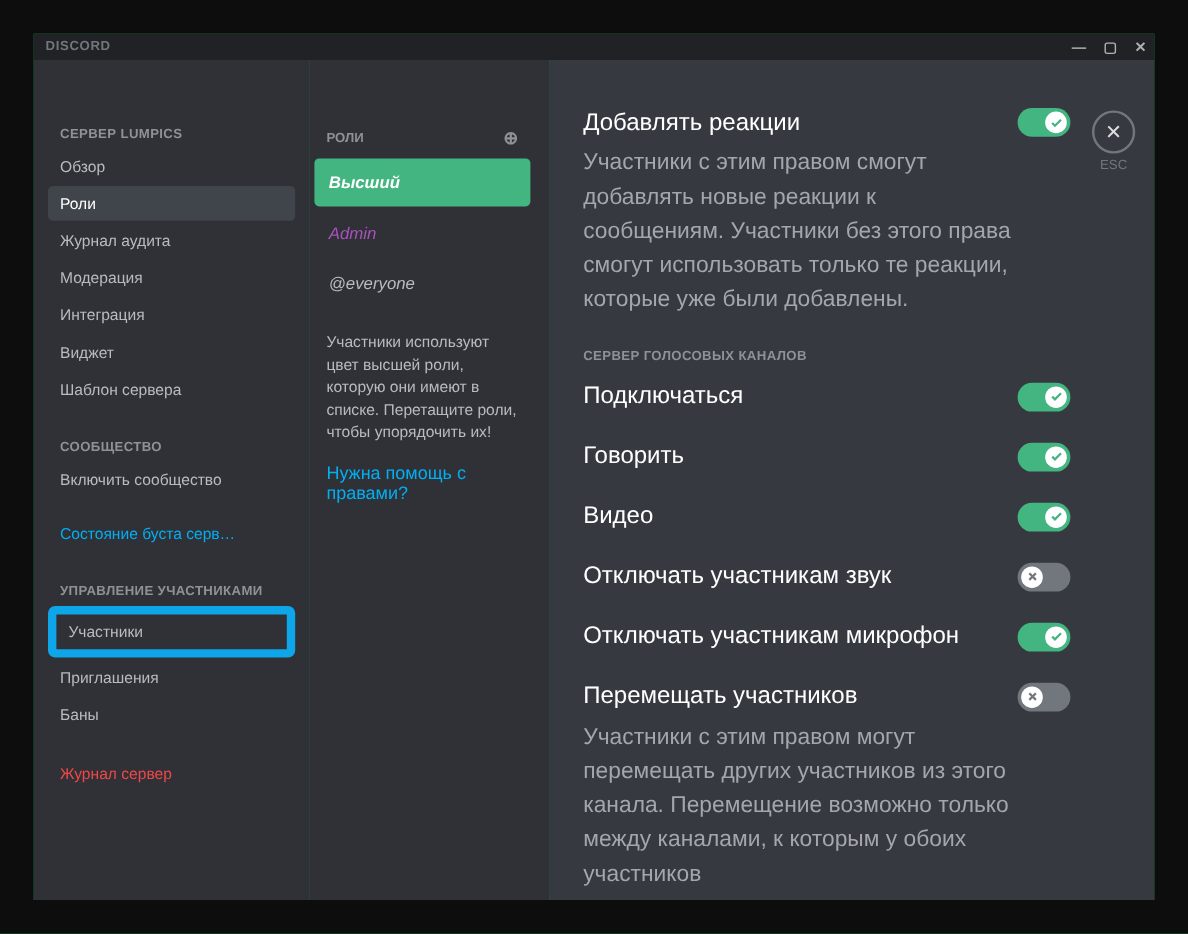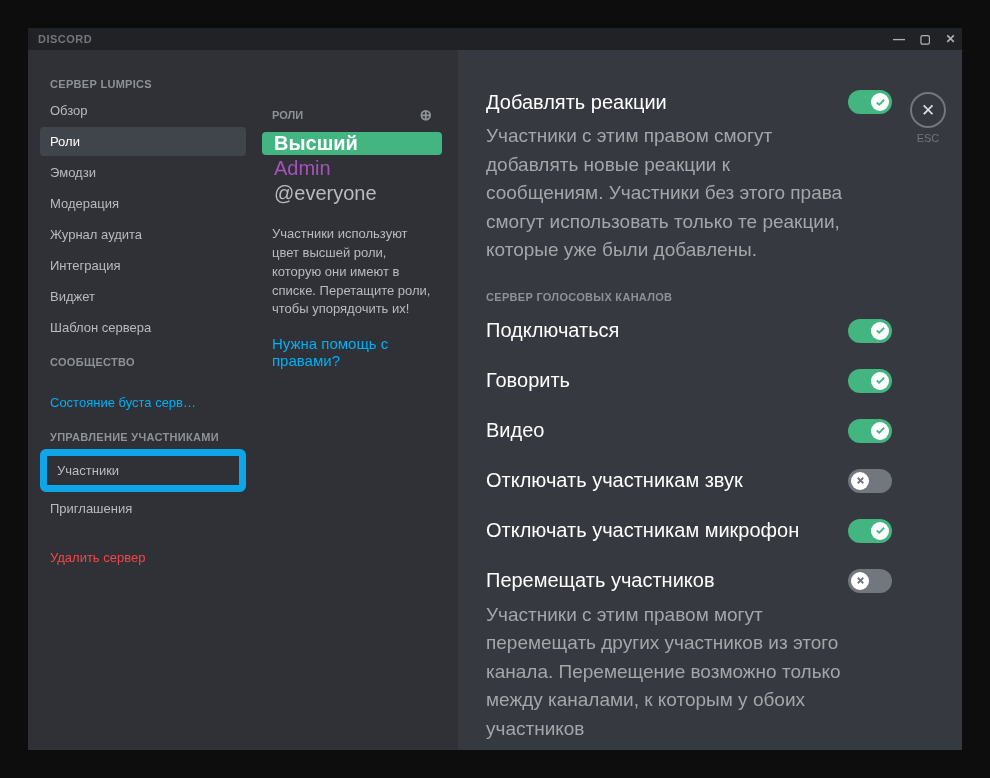--- a/index.html
+++ b/index.html
@@ -38,31 +38,31 @@
   .titlebar-controls { display: flex; gap: 14px; color:#b0b0b0; font-size:12px;}
   .titlebar-controls span { cursor:default; }
   .body {
     flex: 1;
     display: flex;
     min-height: 0;
   }
   .sidebar {
     width: 230px;
     background: #2f3136;
-    padding: 28px 12px 20px 12px;
+    padding: 56px 12px 20px 12px;
     overflow-y: auto;
   }
   .side-header {
     font-size: 11px;
     font-weight: 700;
     color: #8e9297;
     letter-spacing: 0.3px;
     padding: 0 10px;
     margin-bottom: 6px;
-    margin-top: 14px;
+    margin-top: 28px;
   }
   .side-header:first-child { margin-top: 0; }
   .side-item {
     padding: 7px 10px;
     border-radius: 4px;
     color: #b9bbbe;
     font-size: 13px;
     margin-bottom: 2px;
     cursor: pointer;
     position: relative;
@@ -88,25 +88,26 @@
     display:flex;
     justify-content: space-between;
     align-items:center;
     font-size:11px;
     font-weight:700;
     color:#8e9297;
     padding: 0 10px 8px 10px;
   }
   .plus-icon { color:#8e9297; font-size:15px; cursor:pointer; }
   .role-item {
-    padding: 0 12px;
+    padding: 12px 12px;
     border-radius:4px;
     margin-bottom:2px;
-    font-size:20px;
+    font-size:14px;
     cursor:pointer;
+    font-style:italic;
   }
   .role-item.selected { background:#43b581; color:#fff; font-weight:600;}
   .role-admin { color:#a652bb; }
   .role-everyone { color:#b9bbbe; }
   .roles-hint {
     color:#b9bbbe;
     font-size:13px;
     line-height:1.45;
     padding: 18px 10px 10px 10px;
   }
@@ -199,38 +200,39 @@
     </div>
   </div>
 
   <div class="body">
 
     <div class="sidebar">
       <div class="side-header">СЕРВЕР LUMPICS</div>
 
       <div class="side-item"><span>Обзор</span></div>
       <div class="side-item active"><span>Роли</span></div>
-      <div class="side-item"><span>Эмодзи</span></div>
+      <div class="side-item"><span>Журнал аудита</span></div>
       <div class="side-item"><span>Модерация</span></div>
-      <div class="side-item"><span>Журнал аудита</span></div>
       <div class="side-item"><span>Интеграция</span></div>
       <div class="side-item"><span>Виджет</span></div>
       <div class="side-item"><span>Шаблон сервера</span></div>
 
       <div class="side-header">СООБЩЕСТВО</div>
+      <div class="side-item"><span>Включить сообщество</span></div>
 
       <div style="height:14px"></div>
       <div class="side-item link"><span>Состояние буста серв…</span></div>
 
       <div class="side-header">УПРАВЛЕНИЕ УЧАСТНИКАМИ</div>
       <div class="side-item highlighted"><span>Участники</span></div>
       <div class="side-item"><span>Приглашения</span></div>
+      <div class="side-item"><span>Баны</span></div>
 
       <div style="height:18px"></div>
-      <div class="side-item danger"><span>Удалить сервер</span></div>
+      <div class="side-item danger"><span>Журнал сервер</span></div>
     </div>
 
     <div class="roles-col">
       <div class="roles-col-inner">
         <div class="roles-header">
           <span>РОЛИ</span>
           <span class="plus-icon">⊕</span>
         </div>
         <div class="role-item selected"><span>Высший</span></div>
         <div class="role-item role-admin"><span>Admin</span></div>

